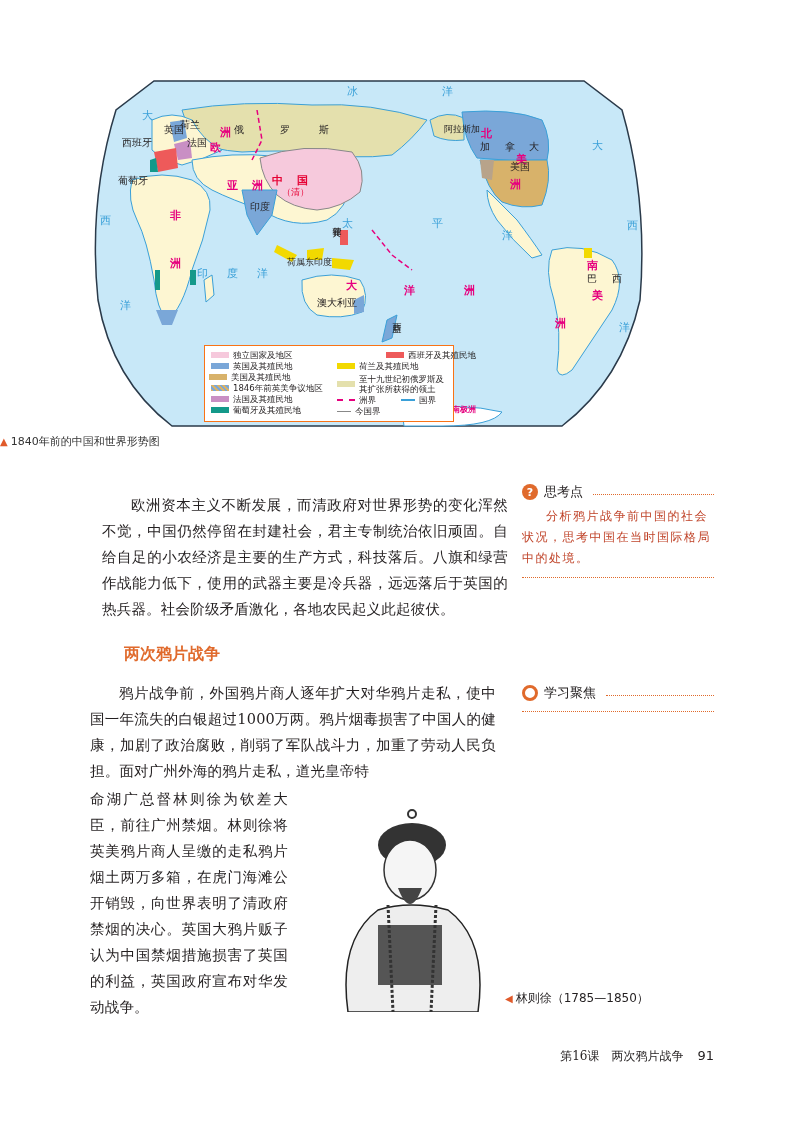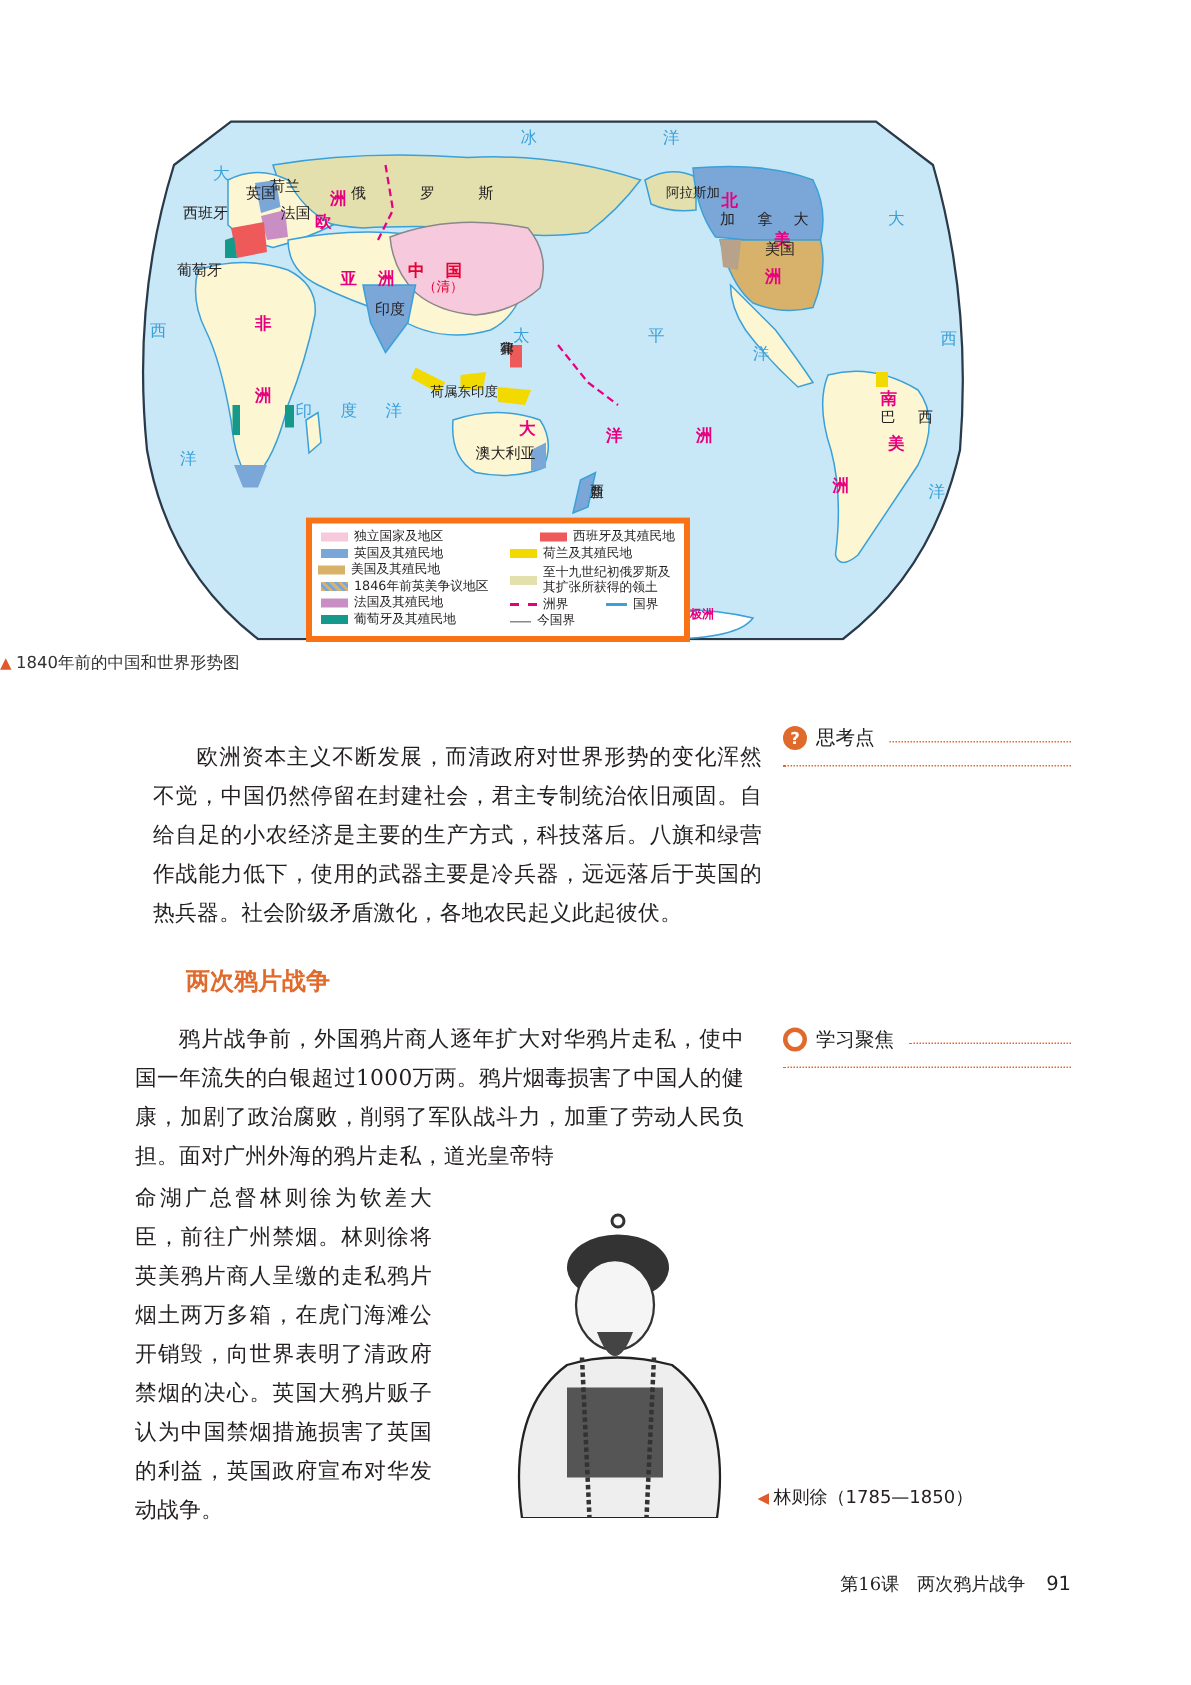--- a/index.html
+++ b/index.html
@@ -5,21 +5,21 @@
   html, body { margin:0; padding:0; background:#ffffff; }
   body { width:794px; height:1123px; position:relative; overflow:hidden;
          font-family: "DejaVu Serif", "Liberation Serif", serif; color:#231f20; }
   .map-wrap { position:absolute; left:92px; top:80px; width:556px; height:347px; }
   .map-svg { width:556px; height:347px; display:block; }
   .map-label { position:absolute; font-family:"DejaVu Sans","Liberation Sans",sans-serif; font-size:10px; white-space:nowrap; line-height:1; }
   .ocean { color:#3aa0d8; font-size:11px; }
   .cont { color:#e6007e; font-size:11px; font-weight:bold; }
   .country { color:#231f20; font-size:10px; }
   .legend { position:absolute; left:112px; top:265px; width:248px; height:75px;
-            background:#ffffff; border:4px solid #f97316; font-family:"DejaVu Sans","Liberation Sans",sans-serif; font-size:8.5px; }
+            background:#ffffff; border:1px solid #f97316; font-family:"DejaVu Sans","Liberation Sans",sans-serif; font-size:8.5px; }
   .leg-item { position:absolute; display:flex; align-items:center; gap:4px; white-space:nowrap; line-height:1; }
   .sw { display:inline-block; width:18px; height:6px; }
   .caption { position:absolute; left:0; width:794px; top:434px; text-align:left; font-size:11px;
              font-family:"DejaVu Sans","Liberation Sans",sans-serif; color:#333; }
   .tri { color:#e05a2a; font-size:10px; margin-right:3px; }
   .para { position:absolute; font-size:14.5px; line-height:26px; letter-spacing:0.2px; text-align:justify; }
   .para1 { left:90px; top:480px; width:406px; }
   .para2 { left:90px; top:680px; width:406px; }
   .para3 { left:90px; top:786px; width:198px; }
   .indent { text-indent:2em; }
@@ -170,21 +170,21 @@
         <span>1846年前英美争议地区</span>
       </div>
     <div class="leg-item" style="left:6px;top:49px;">
         <span class="sw" style="background:#c98fc4;"></span>
         <span>法国及其殖民地</span>
       </div>
     <div class="leg-item" style="left:6px;top:60px;">
         <span class="sw" style="background:#14998a;"></span>
         <span>葡萄牙及其殖民地</span>
       </div>
-    <div class="leg-item" style="left:116px;top:5px;padding-left:36px;">
+    <div class="leg-item" style="left:145px;top:5px;padding-left:36px;">
         <span class="sw" style="background:#ee5a5a;"></span>
         <span>西班牙及其殖民地</span>
       </div>
     <div class="leg-item" style="left:132px;top:16px;">
         <span class="sw" style="background:#f2d900;"></span>
         <span>荷兰及其殖民地</span>
       </div>
     <div class="leg-item" style="left:132px;top:28px;">
         <span class="sw" style="background:#e4e0ad;"></span>
         <span style="white-space:normal;width:92px;line-height:10px;">至十九世纪初俄罗斯及其扩张所获得的领土</span>
@@ -214,20 +214,21 @@
 
 <p class="para para2 indent" style="margin:0;">鸦片战争前，外国鸦片商人逐年扩大对华鸦片走私，使中国一年流失的白银超过1000万两。鸦片烟毒损害了中国人的健康，加剧了政治腐败，削弱了军队战斗力，加重了劳动人民负担。面对广州外海的鸦片走私，道光皇帝特</p>
 <p class="para para3" style="margin:0;">命湖广总督林则徐为钦差大臣，前往广州禁烟。林则徐将英美鸦片商人呈缴的走私鸦片烟土两万多箱，在虎门海滩公开销毁，向世界表明了清政府禁烟的决心。英国大鸦片贩子认为中国禁烟措施损害了英国的利益，英国政府宣布对华发动战争。</p>
 
 <div class="side-box" style="top:482px;">
   <div class="side-head">
     <span class="side-icon">?</span>
     <span class="side-title">思考点</span>
     <span class="side-dots"></span>
   </div>
+  <div class="side-text">分析鸦片战争前中国的社会状况，思考中国在当时国际格局中的处境。</div>
   <div class="side-bottom"></div>
 </div>
 
 <div class="side-box" style="top:683px;">
   <div class="side-head">
     <span class="side-icon" style="background:#ffffff;border:3px solid #e06a2c;width:10px;height:10px;"></span>
     <span class="side-title">学习聚焦</span>
     <span class="side-dots"></span>
   </div>
   <div class="side-bottom"></div>

